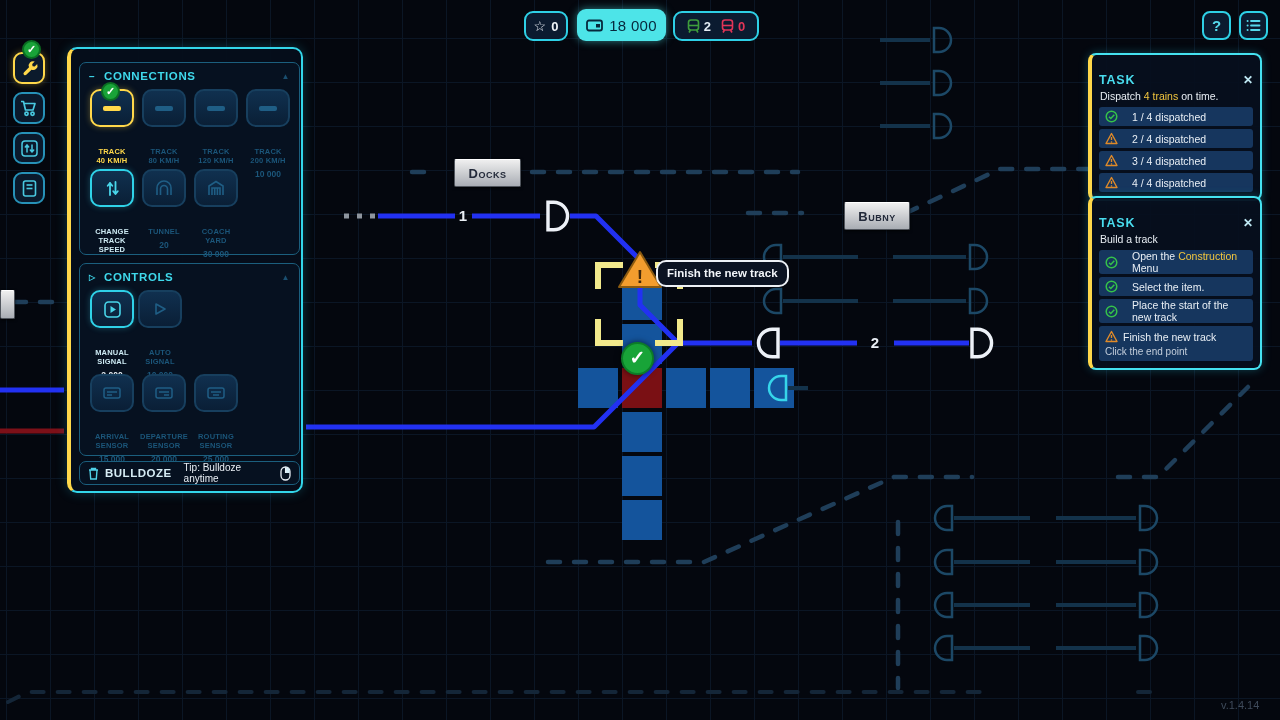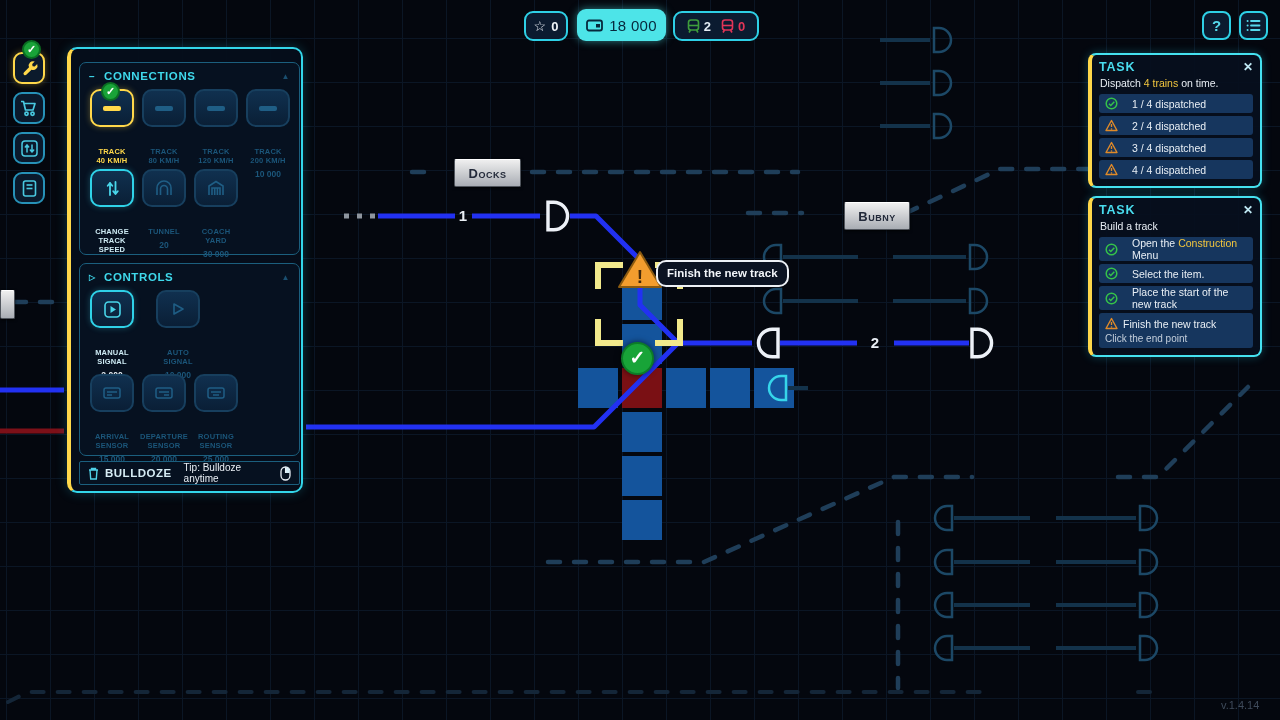--- a/index.html
+++ b/index.html
@@ -83,30 +83,30 @@
   .dis .cbtn{border-color:#173f5e;background:linear-gradient(180deg,#10304f,#0a1f36);color:#1f5e85;}
   .sel{color:#ffd84a;}
   .sel .cbtn{border-color:#ffd84a;background:linear-gradient(180deg,#10304f,#0a1f36);color:#ffd84a;
     box-shadow:0 0 6px rgba(255,216,74,.35);}
   .en{color:#cdeaf3;}
   .en .cbtn{border-color:#2fd2e8;background:linear-gradient(180deg,#10304f,#0a1f36);color:#49d6ea;
     box-shadow:0 0 6px rgba(60,210,235,.3);}
   .sel .price{color:#ffd84a;} .en .price{color:#e2ecf3;} .dis .price{color:#1b567a;}
   .dash-ic{width:18px;height:5px;border-radius:2px;background:currentColor;}
   #bulldoze{position:absolute;left:8px;top:412px;width:221px;height:24px;border:1px solid #1b5f7e;
-    border-radius:2px;box-sizing:border-box;display:flex;align-items:center;gap:6px;padding:0 8px;
+    border-radius:7px;box-sizing:border-box;display:flex;align-items:center;gap:6px;padding:0 8px;
     background:rgba(8,22,40,.45);}
   #bulldoze .bl{color:#d6ecf4;font-weight:bold;font-size:11.5px;letter-spacing:.5px;text-transform:uppercase;}
   #bulldoze .sp{flex:1}
   #bulldoze .tip{color:#e9eff5;font-size:10px;}
 
   
   .task-panel{position:absolute;z-index:5;left:1088px;width:174px;box-sizing:border-box;
     background:rgba(6,15,29,.95);border:2px solid #45e2f0;border-left:4px solid #ffd84a;
-    border-radius:8px;box-shadow:0 0 10px rgba(40,200,230,.3);padding:5px 7px 7px 7px;}
+    border-radius:8px;box-shadow:0 0 10px rgba(40,200,230,.3);padding:18px 7px 7px 7px;}
   #task1{top:53px;} #task2{top:196px;}
   .task-head{display:flex;align-items:center;}
   .task-title{color:#49dcee;font-weight:bold;font-size:12.5px;letter-spacing:.8px;text-transform:uppercase;flex:1;}
   .task-close{color:#bfe9f4;font-weight:bold;font-size:12px;cursor:default;}
   .task-intro{color:#e8eef4;font-size:10.5px;margin:3px 1px 5px 1px;}
   .hl{color:#f2c63e;}
   .task-row{background:#16365e;border-radius:3px;margin-top:3px;padding:0 6px;display:flex;
     align-items:center;gap:14px;min-height:19px;color:#e9eff5;font-size:10.5px;}
   .task-row.tall{display:block;padding:2px 6px 3px 6px;}
   .task-row.tall .fl{display:flex;align-items:center;gap:5px;min-height:17px;}
@@ -411,21 +411,21 @@
         <div class="cbtn">
           <svg width="17" height="17" viewBox="0 0 17 17">
               <rect x="1" y="1" width="15" height="15" rx="3.5" fill="none" stroke="#49d6ea" stroke-width="1.6"></rect>
               <path d="M6.5,5 L12,8.5 L6.5,12 Z" fill="#49d6ea"></path>
             </svg>
         </div>
         <div class="l1">Manual</div>
         <div class="l2">Signal</div>
         <div class="price">2 000</div>
       </div>
-      <div class="citem dis" style="left:74px;top:26px">
+      <div class="citem dis" style="left:56px;top:26px">
         <div class="cbtn">
           <svg width="13" height="14" viewBox="0 0 13 14">
               <path d="M2,2 L11,7 L2,12 Z" fill="none" stroke="currentColor" stroke-width="1.6" stroke-linejoin="round"></path>
             </svg>
         </div>
         <div class="l1">Auto</div>
         <div class="l2">Signal</div>
         <div class="price">10 000</div>
       </div>
 

